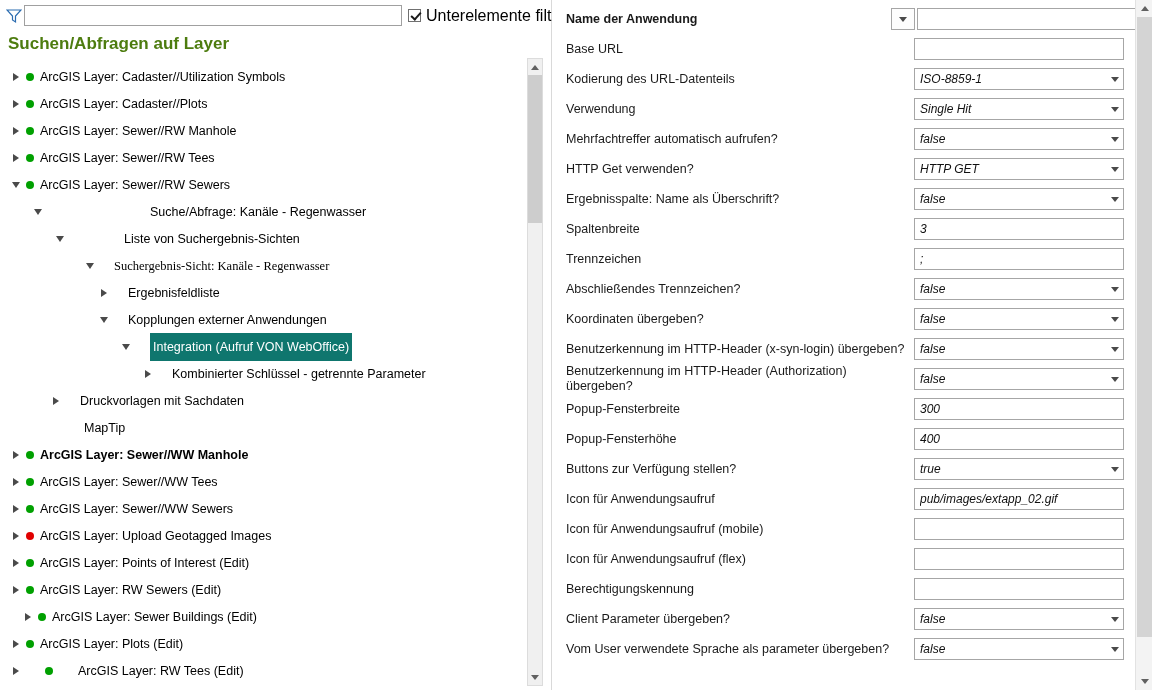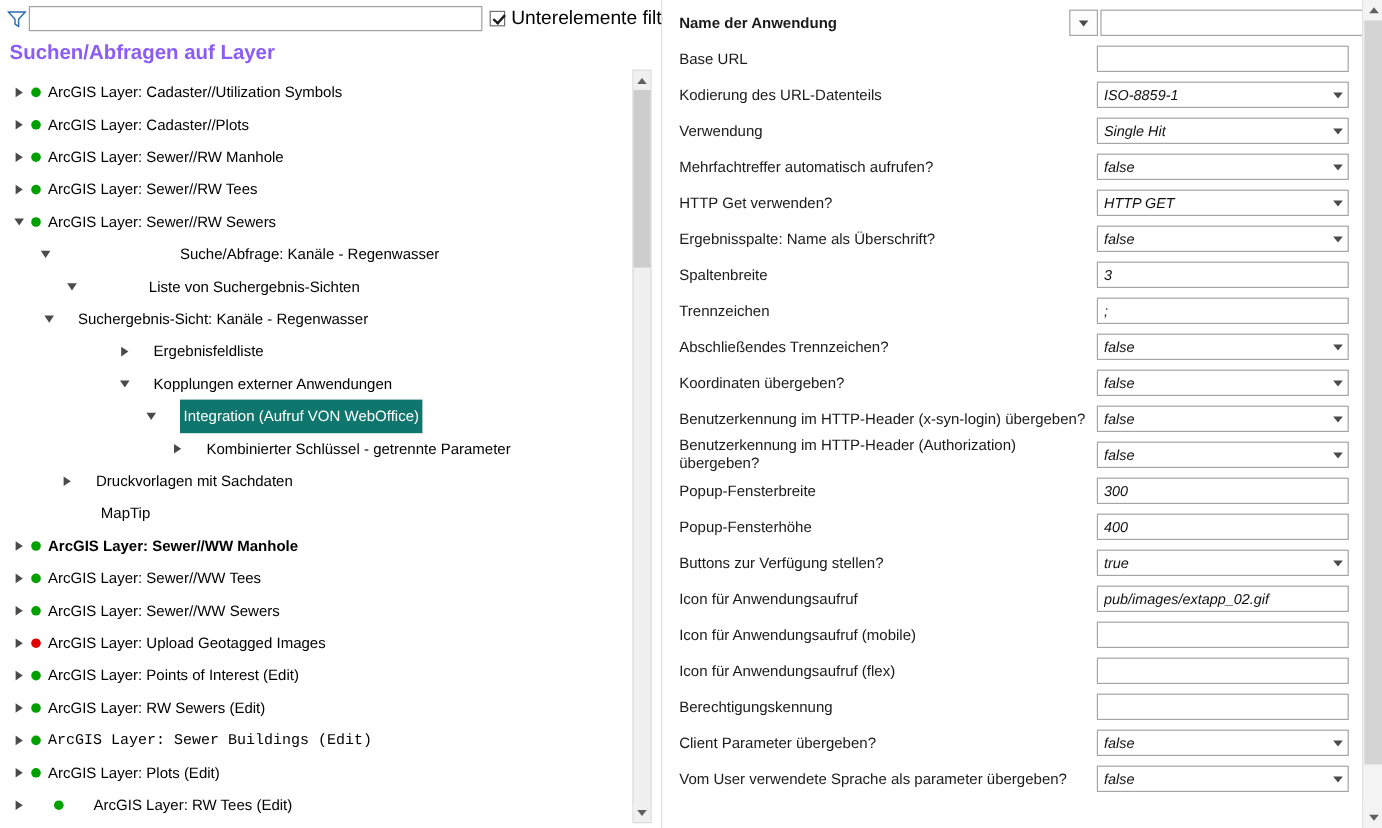--- a/index.html
+++ b/index.html
@@ -70,21 +70,21 @@
     border: solid #1a1a1a;
     border-width: 0 2px 2px 0;
     transform: rotate(42deg);
   }
   .chk-label { font-size: 16px; color: #000; }
 
   .panel-title {
     font-size: 17px;
     font-weight: bold;
     padding: 6px 0 6px 8px;
-    color: #8b5cf6;
+    color: #4d7c0f;
   }
 
   .tree-area {
     position: absolute;
     top: 58px;
     left: 0;
     width: 648px;
     bottom: 12px;
     overflow: hidden;
   }
@@ -356,21 +356,21 @@
             <span class="spacer-16"></span>
             <span class="node-label">Suche/Abfrage: Kanäle - Regenwasser</span>
           </div>
           <div class="tree-row" style="padding-left: 52px; gap: 20px;">
             <span class="twisty">
               <span class="arrow-open"></span>
             </span>
             <span class="spacer-16"></span>
             <span class="node-label">Liste von Suchergebnis-Sichten</span>
           </div>
-          <div class="tree-row" style="padding-left: 33px;">
+          <div class="tree-row" style="padding-left: 82px; font-family: Liberation Serif, serif;">
             <span class="twisty">
               <span class="arrow-open"></span>
             </span>
             <span class="spacer-16"></span>
             <span class="node-label">Suchergebnis-Sicht: Kanäle - Regenwasser</span>
           </div>
           <div class="tree-row" style="padding-left: 96px;">
             <span class="twisty">
               <span class="arrow-closed"></span>
             </span>
@@ -445,21 +445,21 @@
             <span class="dot green"></span>
             <span class="node-label">ArcGIS Layer: Points of Interest (Edit)</span>
           </div>
           <div class="tree-row" style="padding-left: 8px;">
             <span class="twisty">
               <span class="arrow-closed"></span>
             </span>
             <span class="dot green"></span>
             <span class="node-label">ArcGIS Layer: RW Sewers (Edit)</span>
           </div>
-          <div class="tree-row" style="padding-left: 8px; font-family: Liberation Mono, monospace;">
+          <div class="tree-row" style="padding-left: 20px;">
             <span class="twisty">
               <span class="arrow-closed"></span>
             </span>
             <span class="dot green"></span>
             <span class="node-label">ArcGIS Layer: Sewer Buildings (Edit)</span>
           </div>
           <div class="tree-row" style="padding-left: 8px;">
             <span class="twisty">
               <span class="arrow-closed"></span>
             </span>

